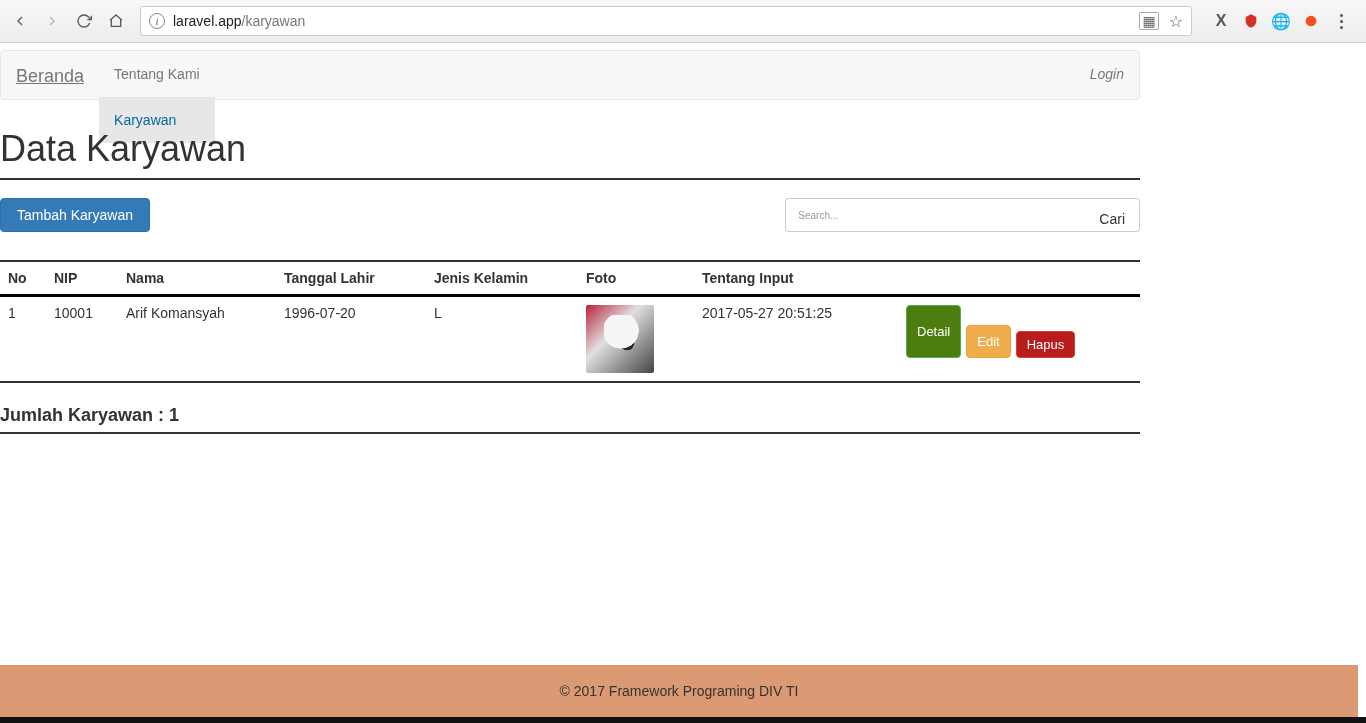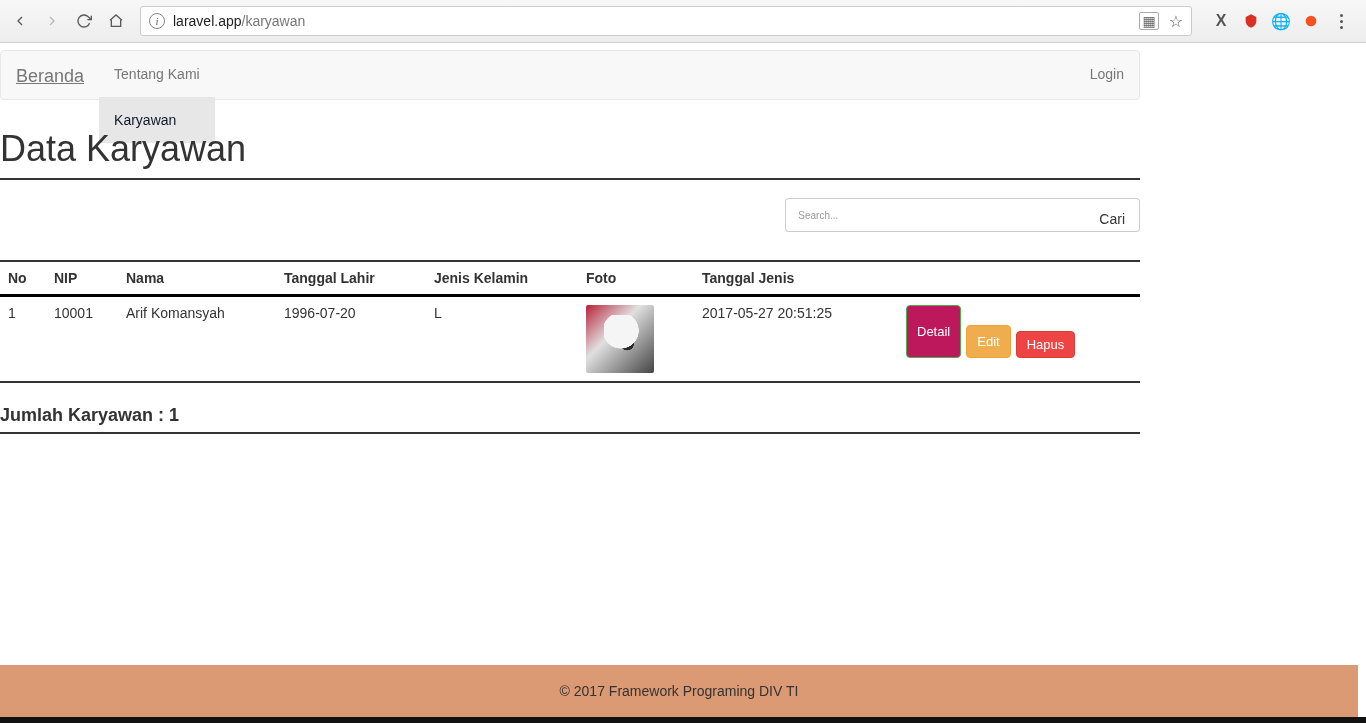--- a/index.html
+++ b/index.html
@@ -22,35 +22,35 @@
 
 
 .page { width:1122px; }
 .container { width:1140px; margin:0 auto; }
 
 
 .navbar { background:#f8f8f8; border:1px solid #e7e7e7; border-radius:4px; margin-top:7px; height:50px; display:flex; align-items:stretch; }
 .navbar .brand { padding:15px 15px; font-size:18px; color:#777; }
 .navbar .nav { display:flex; list-style:none;flex-direction:column; }
 .navbar .nav li a { display:block; padding:15px 15px; color:#777; text-decoration:none; font-size:14px; }
-.navbar .nav li.active a { background:#e7e7e7; color:#0f172a; }
+.navbar .nav li.active a { background:#e7e7e7; color:#0369a1; }
 .navbar .nav-right { margin-left:auto; display:flex; }
-.navbar .nav-right a { display:block; padding:15px 15px; color:#777; text-decoration:none; }
+.navbar .nav-right a { display:block; padding:15px 15px; color:#777; text-decoration:none;font-style:italic; }
 
 
 .page-title { font-size:36px; font-weight:400; color:#333; margin-top:28px; margin-bottom:8px; }
 .thick-hr { border:0; border-top:2px solid #333; margin-bottom:18px; }
 
 
 .toolbar { display:flex; align-items:center; margin-bottom:28px; }
 .btn { display:inline-block; padding:6px 12px; font-size:14px; border-radius:4px; cursor:pointer; border:1px solid transparent; text-align:center; }
 .btn-primary { background:#337ab7; border-color:#2e6da4; color:#fff; padding:8px 16px; }
-.btn-success { background:#be185d; border-color:#4cae4c; color:#fff; }
+.btn-success { background:#4d7c0f; border-color:#4cae4c; color:#fff; }
 .btn-warning { background:#f0ad4e; border-color:#eea236; color:#fff;margin-top:20px; }
-.btn-danger  { background:#ef4444; border-color:#d43f3a; color:#fff;margin-top:26px; }
+.btn-danger  { background:#b91c1c; border-color:#d43f3a; color:#fff;margin-top:26px; }
 .btn-default { background:#fff; border:1px solid #ccc; color:#333; }
 
 .search-group { margin-left:auto; display:flex; }
 .search-group input { height:34px; width:300px; border:1px solid #ccc; border-right:0; border-radius:4px 0 0 4px; padding:6px 12px; font-size:10px; color:#555; }
 .search-group input::placeholder { color:#999; }
 .search-group .search-btn { height:34px; border-radius:0 4px 4px 0; border-left:0; padding:12px 14px; }
 
 
 table.data { width:100%; border-collapse:collapse; }
 table.data thead th { text-align:left; font-weight:700; padding:8px; border-top:2px solid #333; border-bottom:3px solid #000000; font-size:14px; }
@@ -141,36 +141,37 @@
       </ul>
       <div class="nav-right">
         <a href="#">Login</a>
       </div>
     </div>
 
     <h1 class="page-title">Data Karyawan</h1>
     <hr class="thick-hr">
 
     <div class="toolbar">
+      <button class="btn btn-primary">Tambah Karyawan</button>
       <div class="search-group">
         <input type="text" placeholder="Search..." style="">
         <button class="btn btn-default search-btn">Cari</button>
       </div>
     </div>
 
     <table class="data">
       <thead>
         <tr>
           <th style="width:46px">No</th>
           <th style="width:72px">NIP</th>
           <th style="width:158px">Nama</th>
           <th style="width:150px">Tanggal Lahir</th>
           <th style="width:152px">Jenis Kelamin</th>
           <th style="width:116px">Foto</th>
-          <th style="width:204px">Tanggal Jenis</th>
+          <th style="width:204px">Tentang Input</th>
           <th></th>
         </tr>
       </thead>
       <tbody>
         <tr>
           <td>1</td>
           <td>10001</td>
           <td>Arif Komansyah</td>
           <td>1996-07-20</td>
           <td>L</td>

